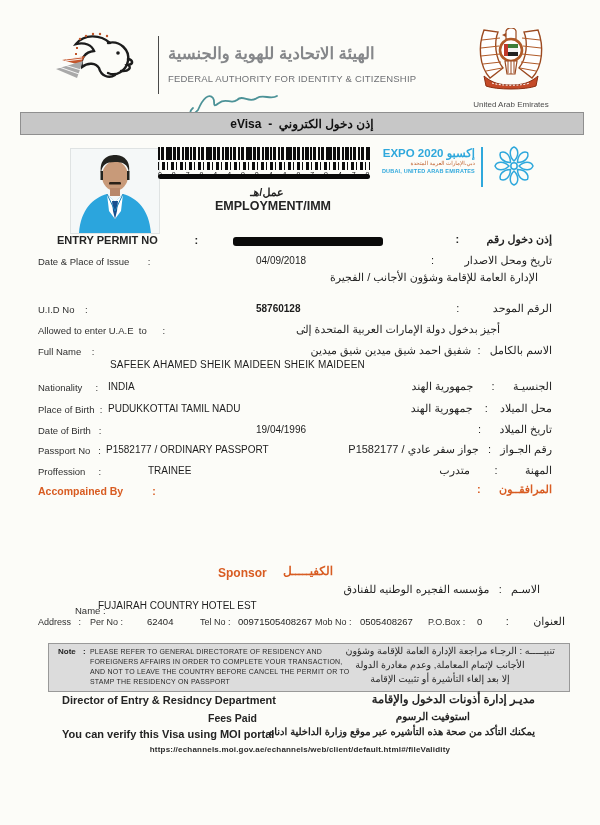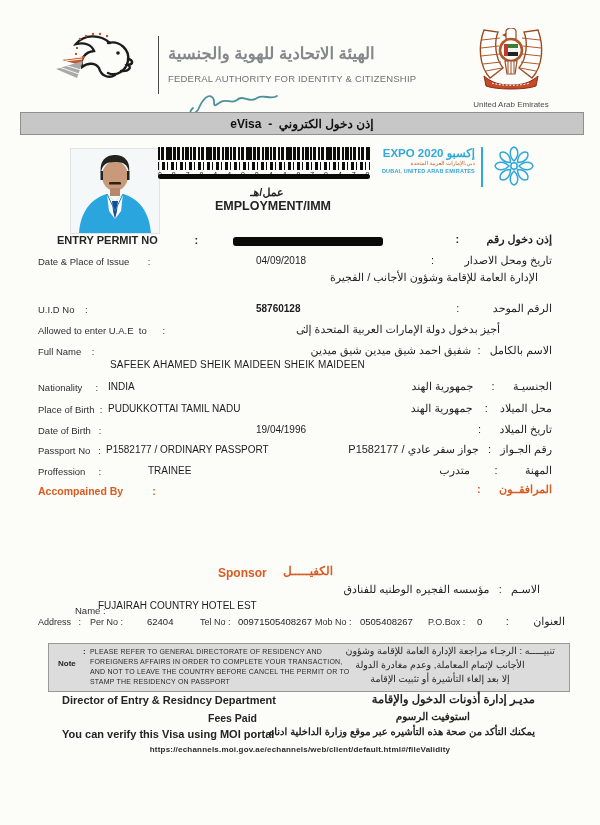--- a/index.html
+++ b/index.html
@@ -232,21 +232,21 @@
   <div class="abs val" style="left:147px;top:616px;font-size:9.5px;">62404</div>
   <div class="abs en-label pre" style="left:200px;top:617px;font-size:9px;">Tel No :</div>
   <div class="abs val" style="left:238px;top:616px;font-size:9.5px;">00971505408267</div>
   <div class="abs en-label pre" style="left:315px;top:617px;font-size:9px;">Mob No :</div>
   <div class="abs val" style="left:360px;top:616px;font-size:9.5px;">0505408267</div>
   <div class="abs en-label pre" style="left:428px;top:617px;font-size:9px;">P.O.Box :</div>
   <div class="abs val" style="left:477px;top:616px;font-size:9.5px;">0</div>
   <div class="abs ar-label ar pre" style="right:35px;top:615px;margin-left:12px;">العنوان        :</div>
 
   <div class="abs notebox"></div>
-  <div class="abs b" style="left:58px;top:647px;font-size:8px;margin-top:12px;">Note</div>
+  <div class="abs b" style="left:58px;top:647px;font-size:8px;">Note</div>
   <div class="abs b" style="left:83px;top:647px;font-size:8px;">:</div>
   <div class="abs note-en" style="left:90px;top:648px;">PLEASE REFER TO GENERAL DIRECTORATE OF RESIDENCY AND</div>
   <div class="abs note-en" style="left:90px;top:658px;">FOREIGNERS AFFAIRS IN ORDER TO COMPLETE YOUR TRANSACTION,</div>
   <div class="abs note-en" style="left:90px;top:668px;">AND NOT TO LEAVE THE COUNTRY BEFORE CANCEL THE PERMIT OR TO</div>
   <div class="abs note-en" style="left:90px;top:678px;">STAMP THE RESIDENCY ON PASSPORT</div>
   <div class="abs note-ar ar right" style="right:45px;top:645px;width:230px;">تنبيـــــه  :  الرجـاء مراجعة الإدارة العامة للإقامة وشؤون</div>
   <div class="abs note-ar ar center" style="right:45px;top:659px;width:230px;">الأجانب لإتمام المعاملة, وعدم مغادرة الدولة</div>
   <div class="abs note-ar ar center" style="right:45px;top:673px;width:230px;">إلا بعد إلغاء التأشيرة أو تثبيت الإقامة</div>
 
   <div class="abs b" style="left:62px;top:694px;font-size:11px;">Director of Entry &amp; Residncy Department</div>

